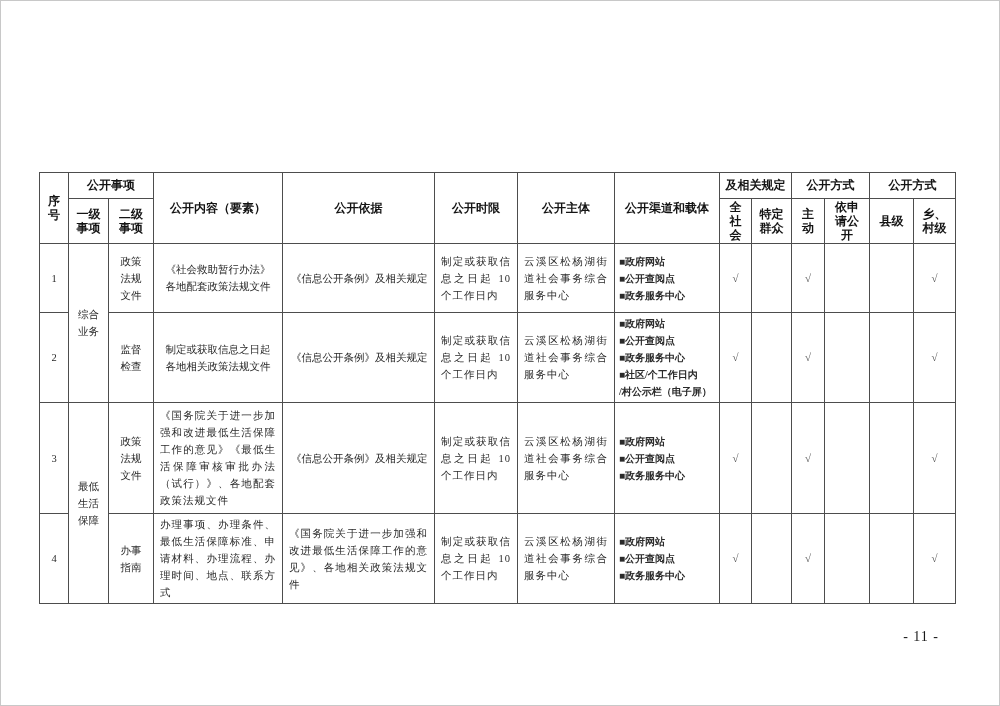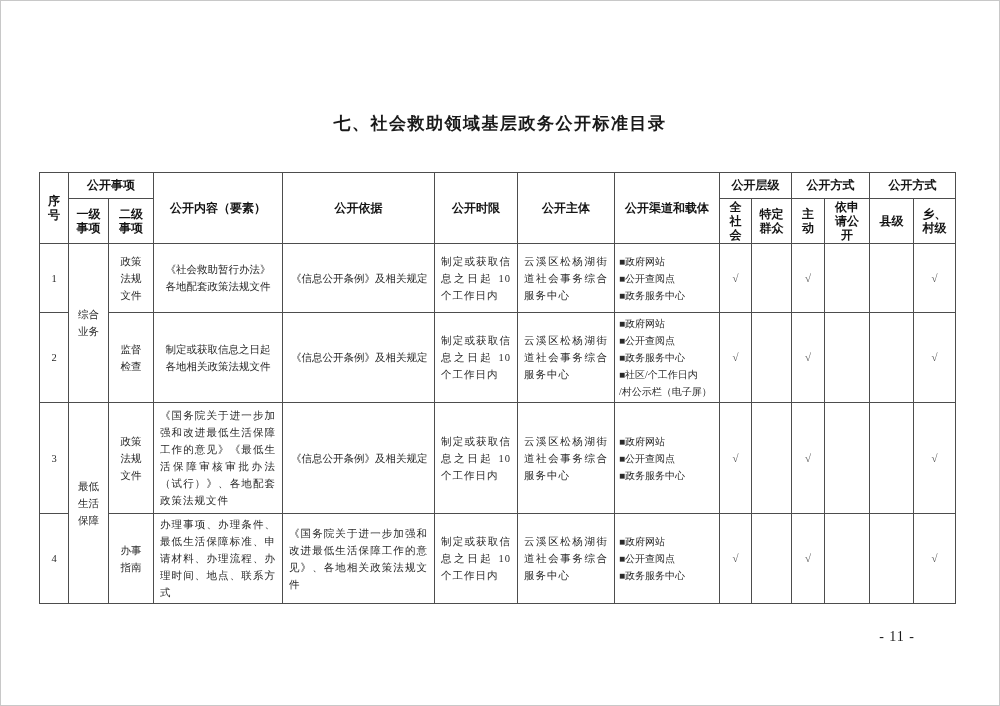--- a/index.html
+++ b/index.html
@@ -25,38 +25,37 @@
     font-family:Liberation Sans, sans-serif;
     font-size:12px; font-weight:700; color:#141414;
     line-height:1.18; padding:1px 2px;
   }
   .std td {
     font-size:10.5px; color:#2a2a2a; line-height:1.62; padding:2px 6px;
   }
   .std td.jt { text-align:justify; text-align-last:left; letter-spacing:1px; }
   .std td.ct { text-align:center; letter-spacing:0; }
   .std td.nw { white-space:nowrap; padding:2px 8px; }
-  .std td.ch { text-align:left; font-size:10px; padding:2px 4px; line-height:1.7; letter-spacing:0; }
+  .std td.ch { text-align:left; font-size:10px; padding:2px 4px; line-height:1.7; letter-spacing:0;font-weight:bold; }
   .std td.ck { font-size:11px; color:#555; }
   thead tr.hr1 { height:26px; }
   thead tr.hr2 { height:44px; }
   tbody tr.r0 { height:69px; }
   tbody tr.r1 { height:88px; }
   tbody tr.r2 { height:111px; }
   tbody tr.r3 { height:72px; }
   .pageno {
-    position:absolute; top:628px; right:84px;
+    position:absolute; top:628px; right:60px;
     font-size:14px; color:#191919; letter-spacing:1px;
   }
 </style>
 </head>
 <body>
 
 <div class="page">
-  <div class="title">七、社会救助领域基层政务公开标准目录</div>
 
   <table class="std">
     <colgroup>
       <col style="width:29px">
         <col style="width:40px">
         <col style="width:45px">
       <col style="width:129px">
         <col style="width:152px">
         <col style="width:83px">
       <col style="width:97px">
@@ -73,21 +72,21 @@
           <th rowspan="2">
             <div>序</div>
             <div>号</div>
           </th>
           <th colspan="2">公开事项</th>
           <th rowspan="2">公开内容（要素）</th>
           <th rowspan="2">公开依据</th>
           <th rowspan="2">公开时限</th>
           <th rowspan="2">公开主体</th>
           <th rowspan="2">公开渠道和载体</th>
-          <th colspan="2">公开层级</th>
+          <th colspan="2">及相关规定</th>
           <th colspan="2">公开方式</th>
           <th colspan="2">公开方式</th>
         </tr>
         <tr class="hr2">
           <th>
             <div>一级</div>
             <div>事项</div>
           </th>
           <th>
             <div>二级</div>

